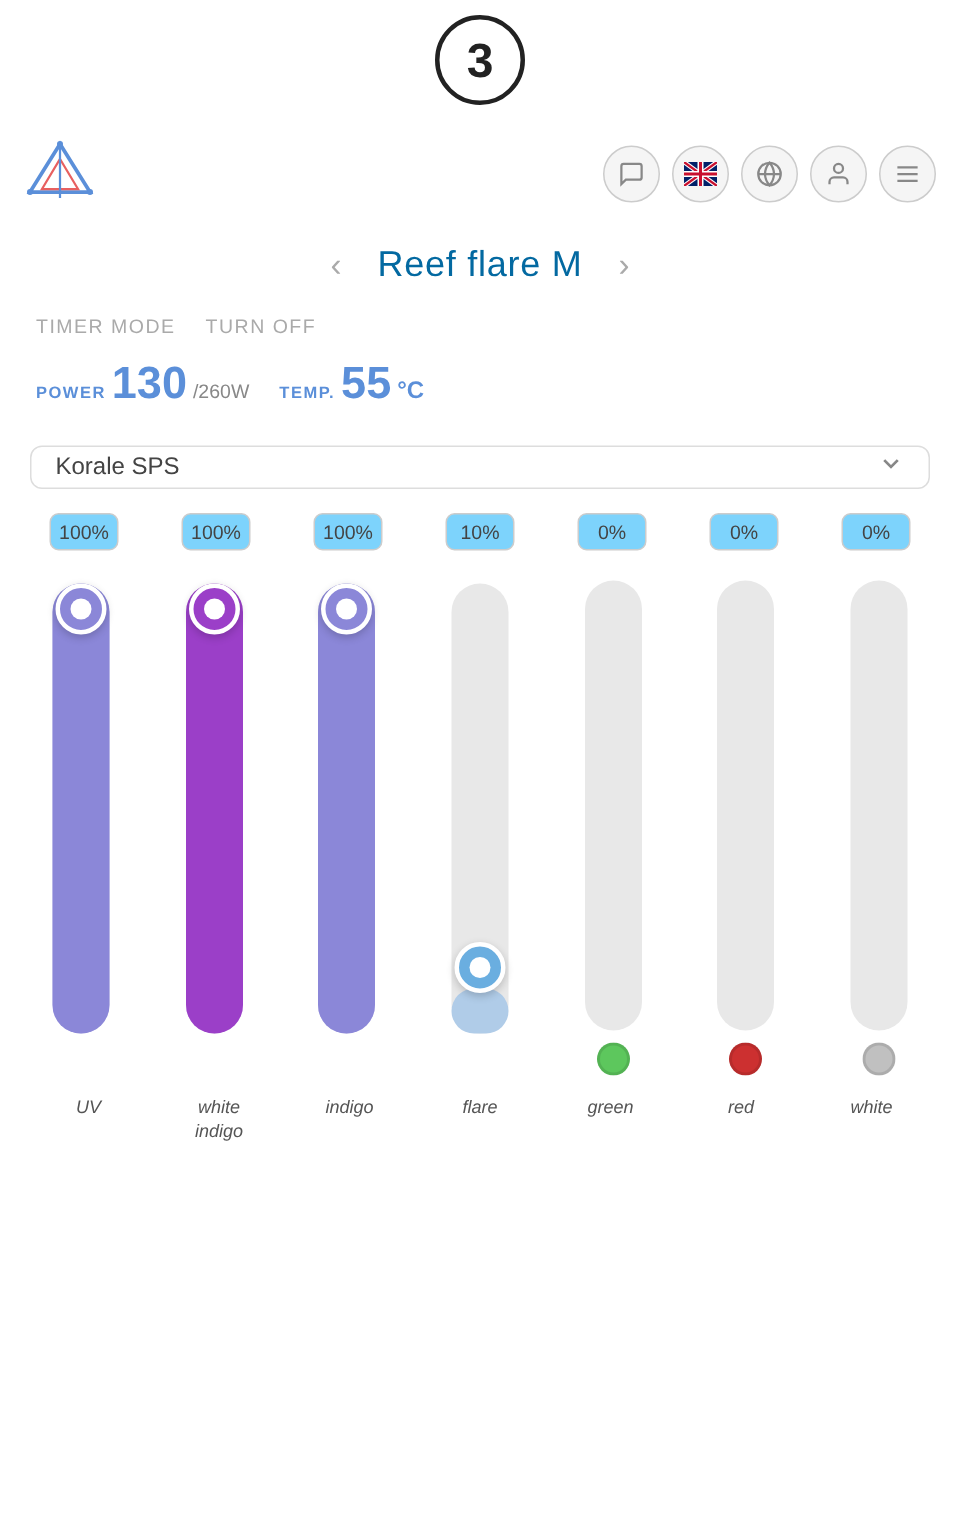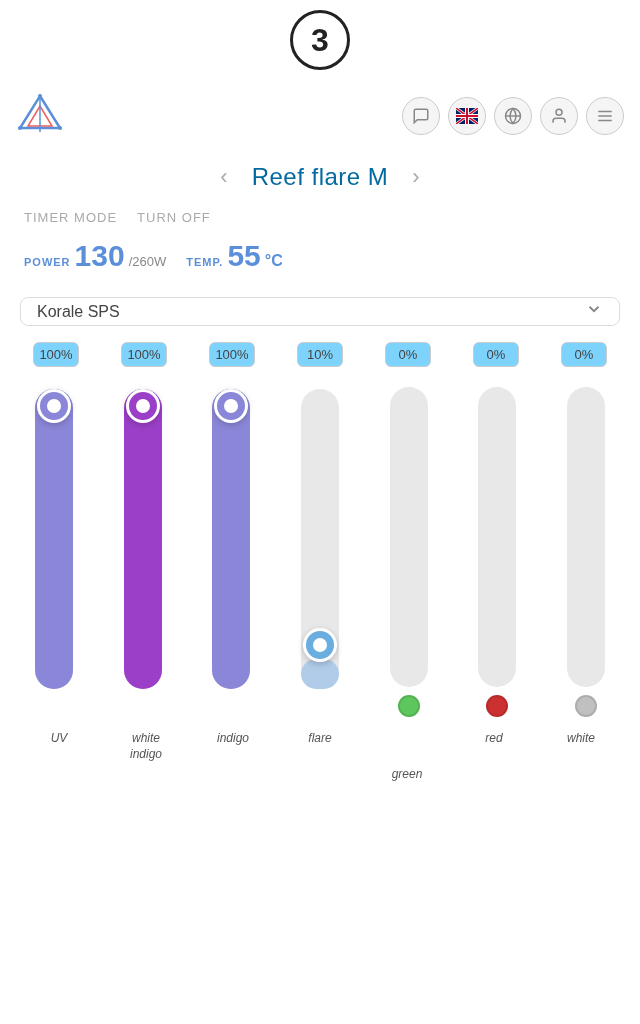--- a/index.html
+++ b/index.html
@@ -396,17 +396,17 @@
         <div class="color-dot" style="background: rgb(192, 192, 192); margin-top: 8px;"></div>
       </div>
     </div>
 
   <div class="labels-row" id="labels-row">
       <div class="label-col" style="white-space: pre-line;">UV</div>
       <div class="label-col" style="white-space: pre-line;">white
 indigo</div>
       <div class="label-col" style="white-space: pre-line;">indigo</div>
       <div class="label-col" style="white-space: pre-line;">flare</div>
-      <div class="label-col" style="white-space: pre-line; margin-top: 36px;">green</div>
+      <div class="label-col" style="white-space: pre-line;">green</div>
       <div class="label-col" style="white-space: pre-line;">red</div>
       <div class="label-col" style="white-space: pre-line;">white</div>
     </div>
 </div>
 
 </body></html>

